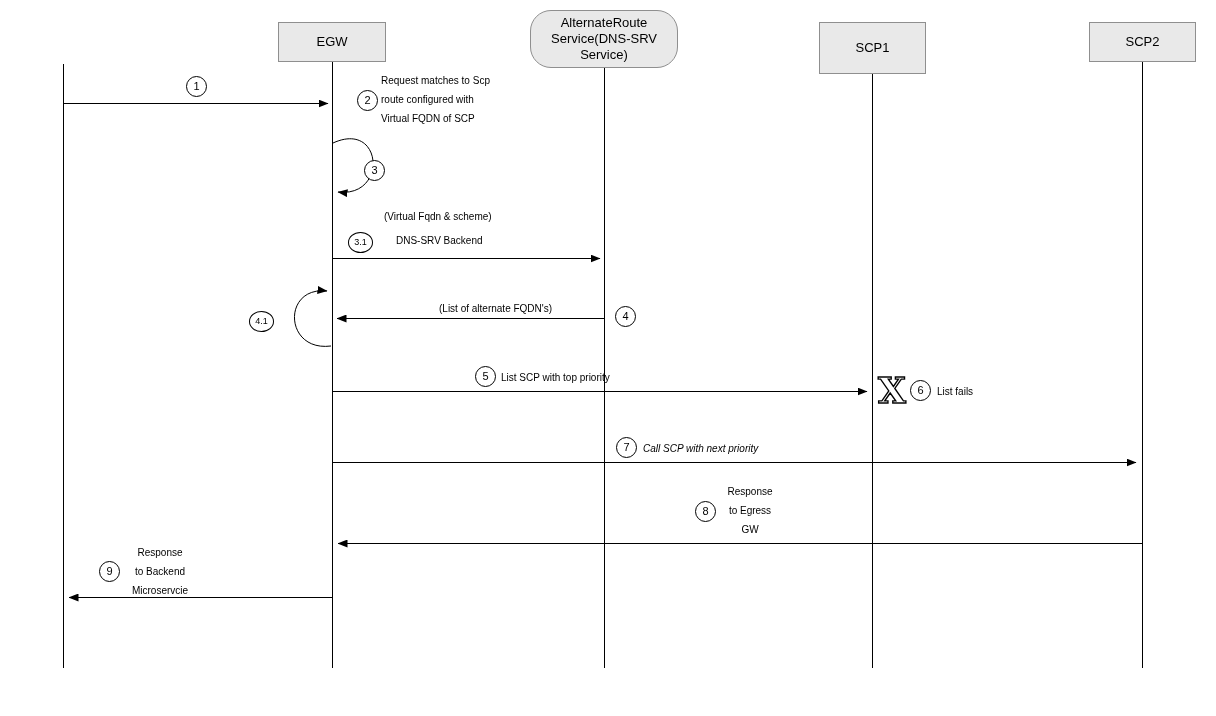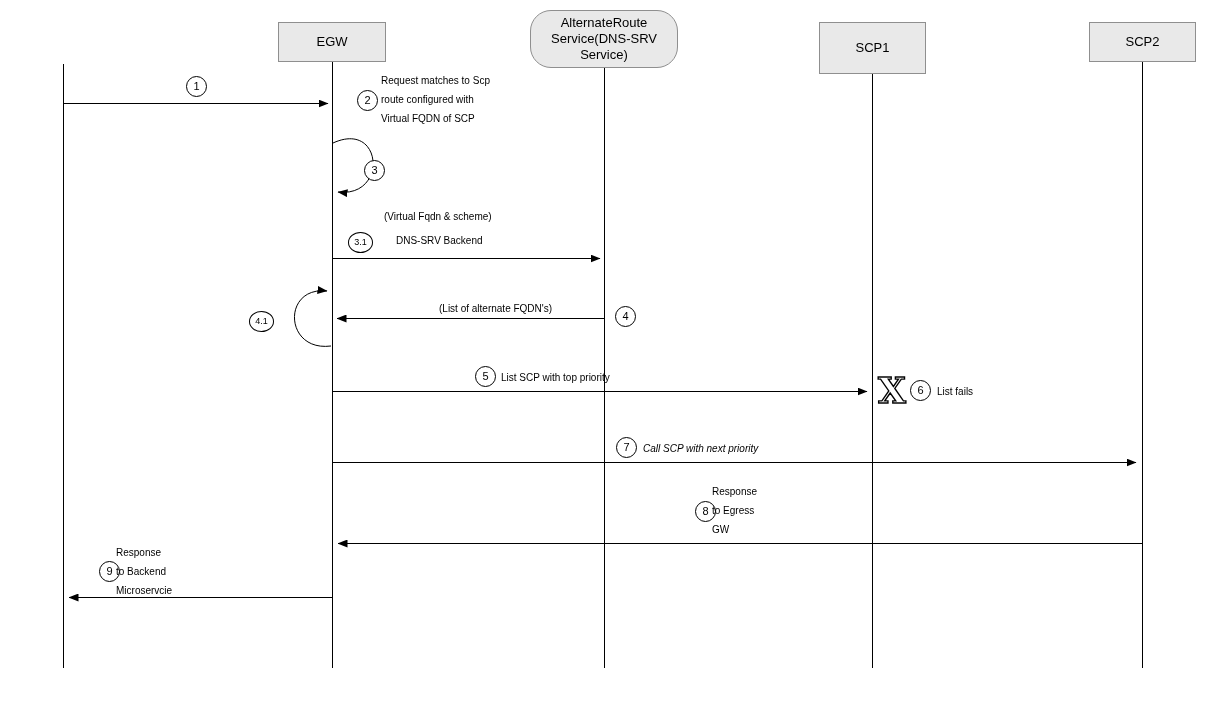--- a/index.html
+++ b/index.html
@@ -43,21 +43,21 @@
   .num.wide {
     width: 25px;
     font-size: 9px;
   }
   .lbl {
     position: absolute;
     font-size: 10px;
     line-height: 19px;
     white-space: pre-line;
   }
-  .lbl.center { }
+  .lbl.center { text-align: center; }
   svg { display: block; }
 </style>
 </head>
 <body>
 
 <div class="canvas">
 
   <svg class="layer" width="1216" height="716" viewBox="0 0 1216 716">
     <defs>
       <marker id="ah" viewBox="0 0 10 8" markerWidth="10" markerHeight="8" refX="9.5" refY="4" orient="auto" markerUnits="userSpaceOnUse">

